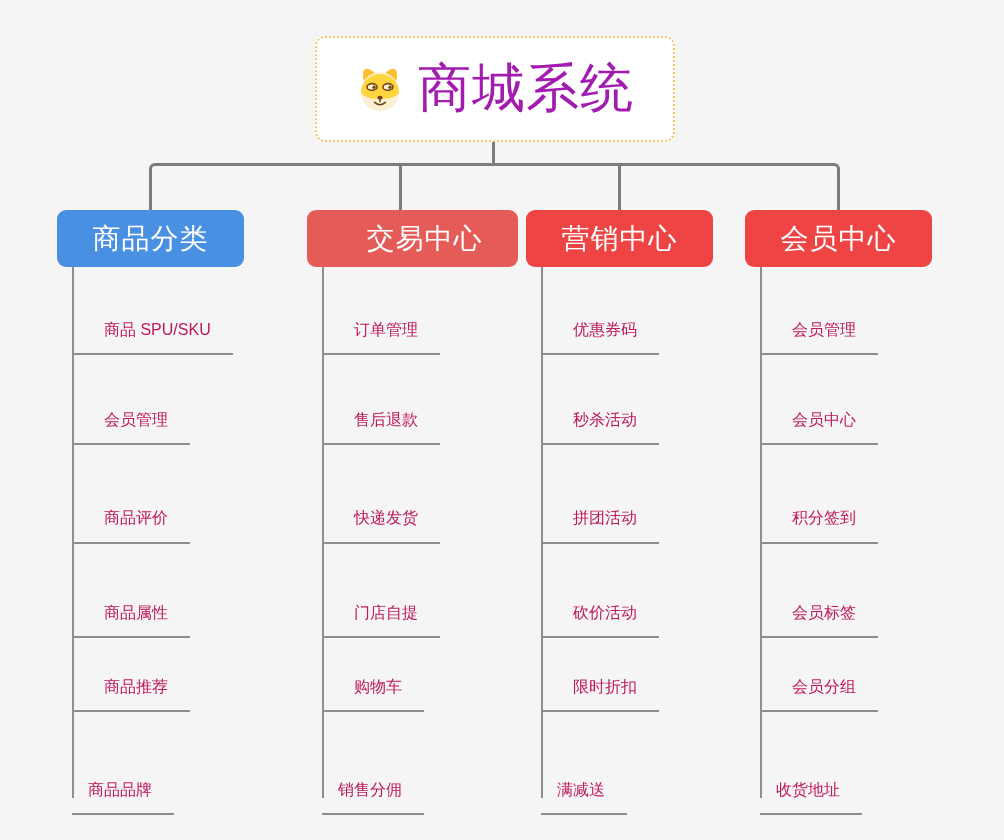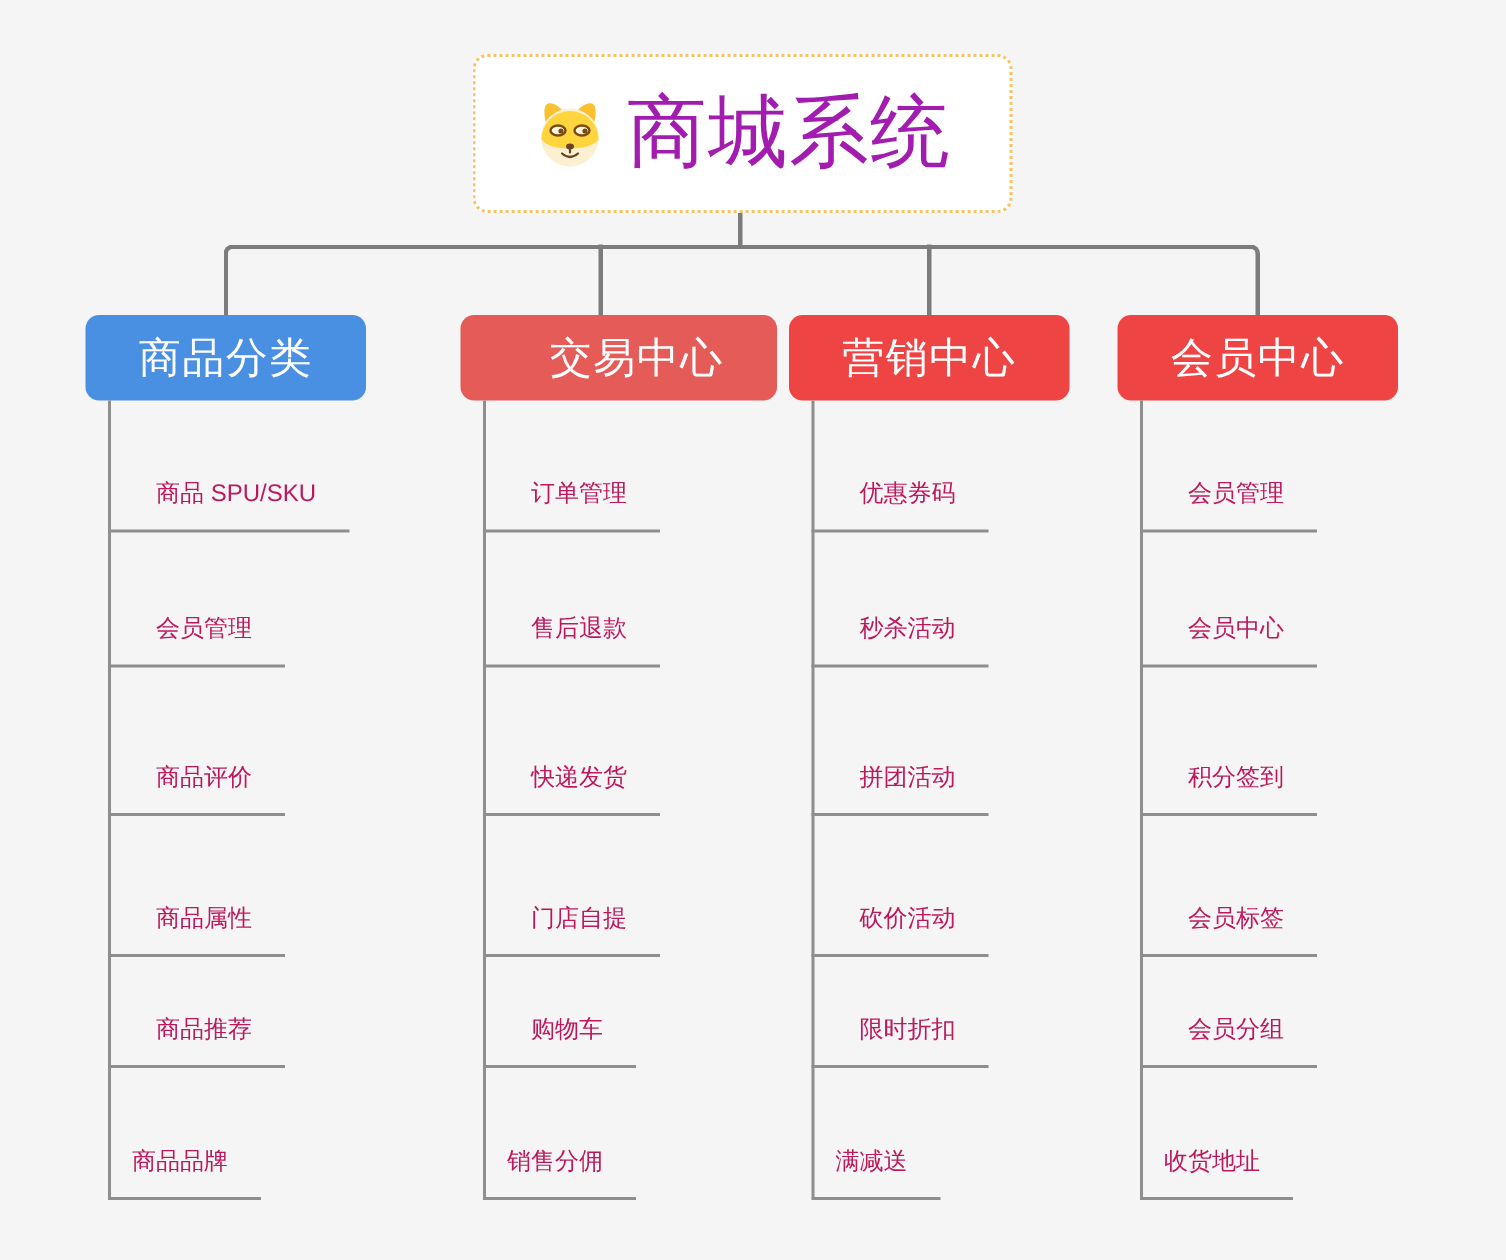--- a/index.html
+++ b/index.html
@@ -94,21 +94,21 @@
     line-height: 34px;
     color: #be185d;
     padding: 0 22px 6px 32px;
     border-bottom: 2px solid #8E8E8E;
   }
   .topic.r0 { top: 46px;  }
   .topic.r1 { top: 136px; }
   .topic.r2 { top: 235px; font-family: Liberation Mono, monospace; }
   .topic.r3 { top: 329px; text-align: center; }
   .topic.r4 { top: 403px; }
-  .topic.r5 { top: 491px; padding-left: 16px; }
+  .topic.r5 { top: 506px; padding-left: 16px; }
 </style>
 </head>
 <body>
 
 <div id="canvas">
 
   <div class="root-node">
     <svg class="root-icon" viewBox="0 0 72 72" aria-hidden="true">
 
       <path d="M12 26 Q8 8 14 6 Q20 4 30 14 Z" fill="#FBC02D"></path>

